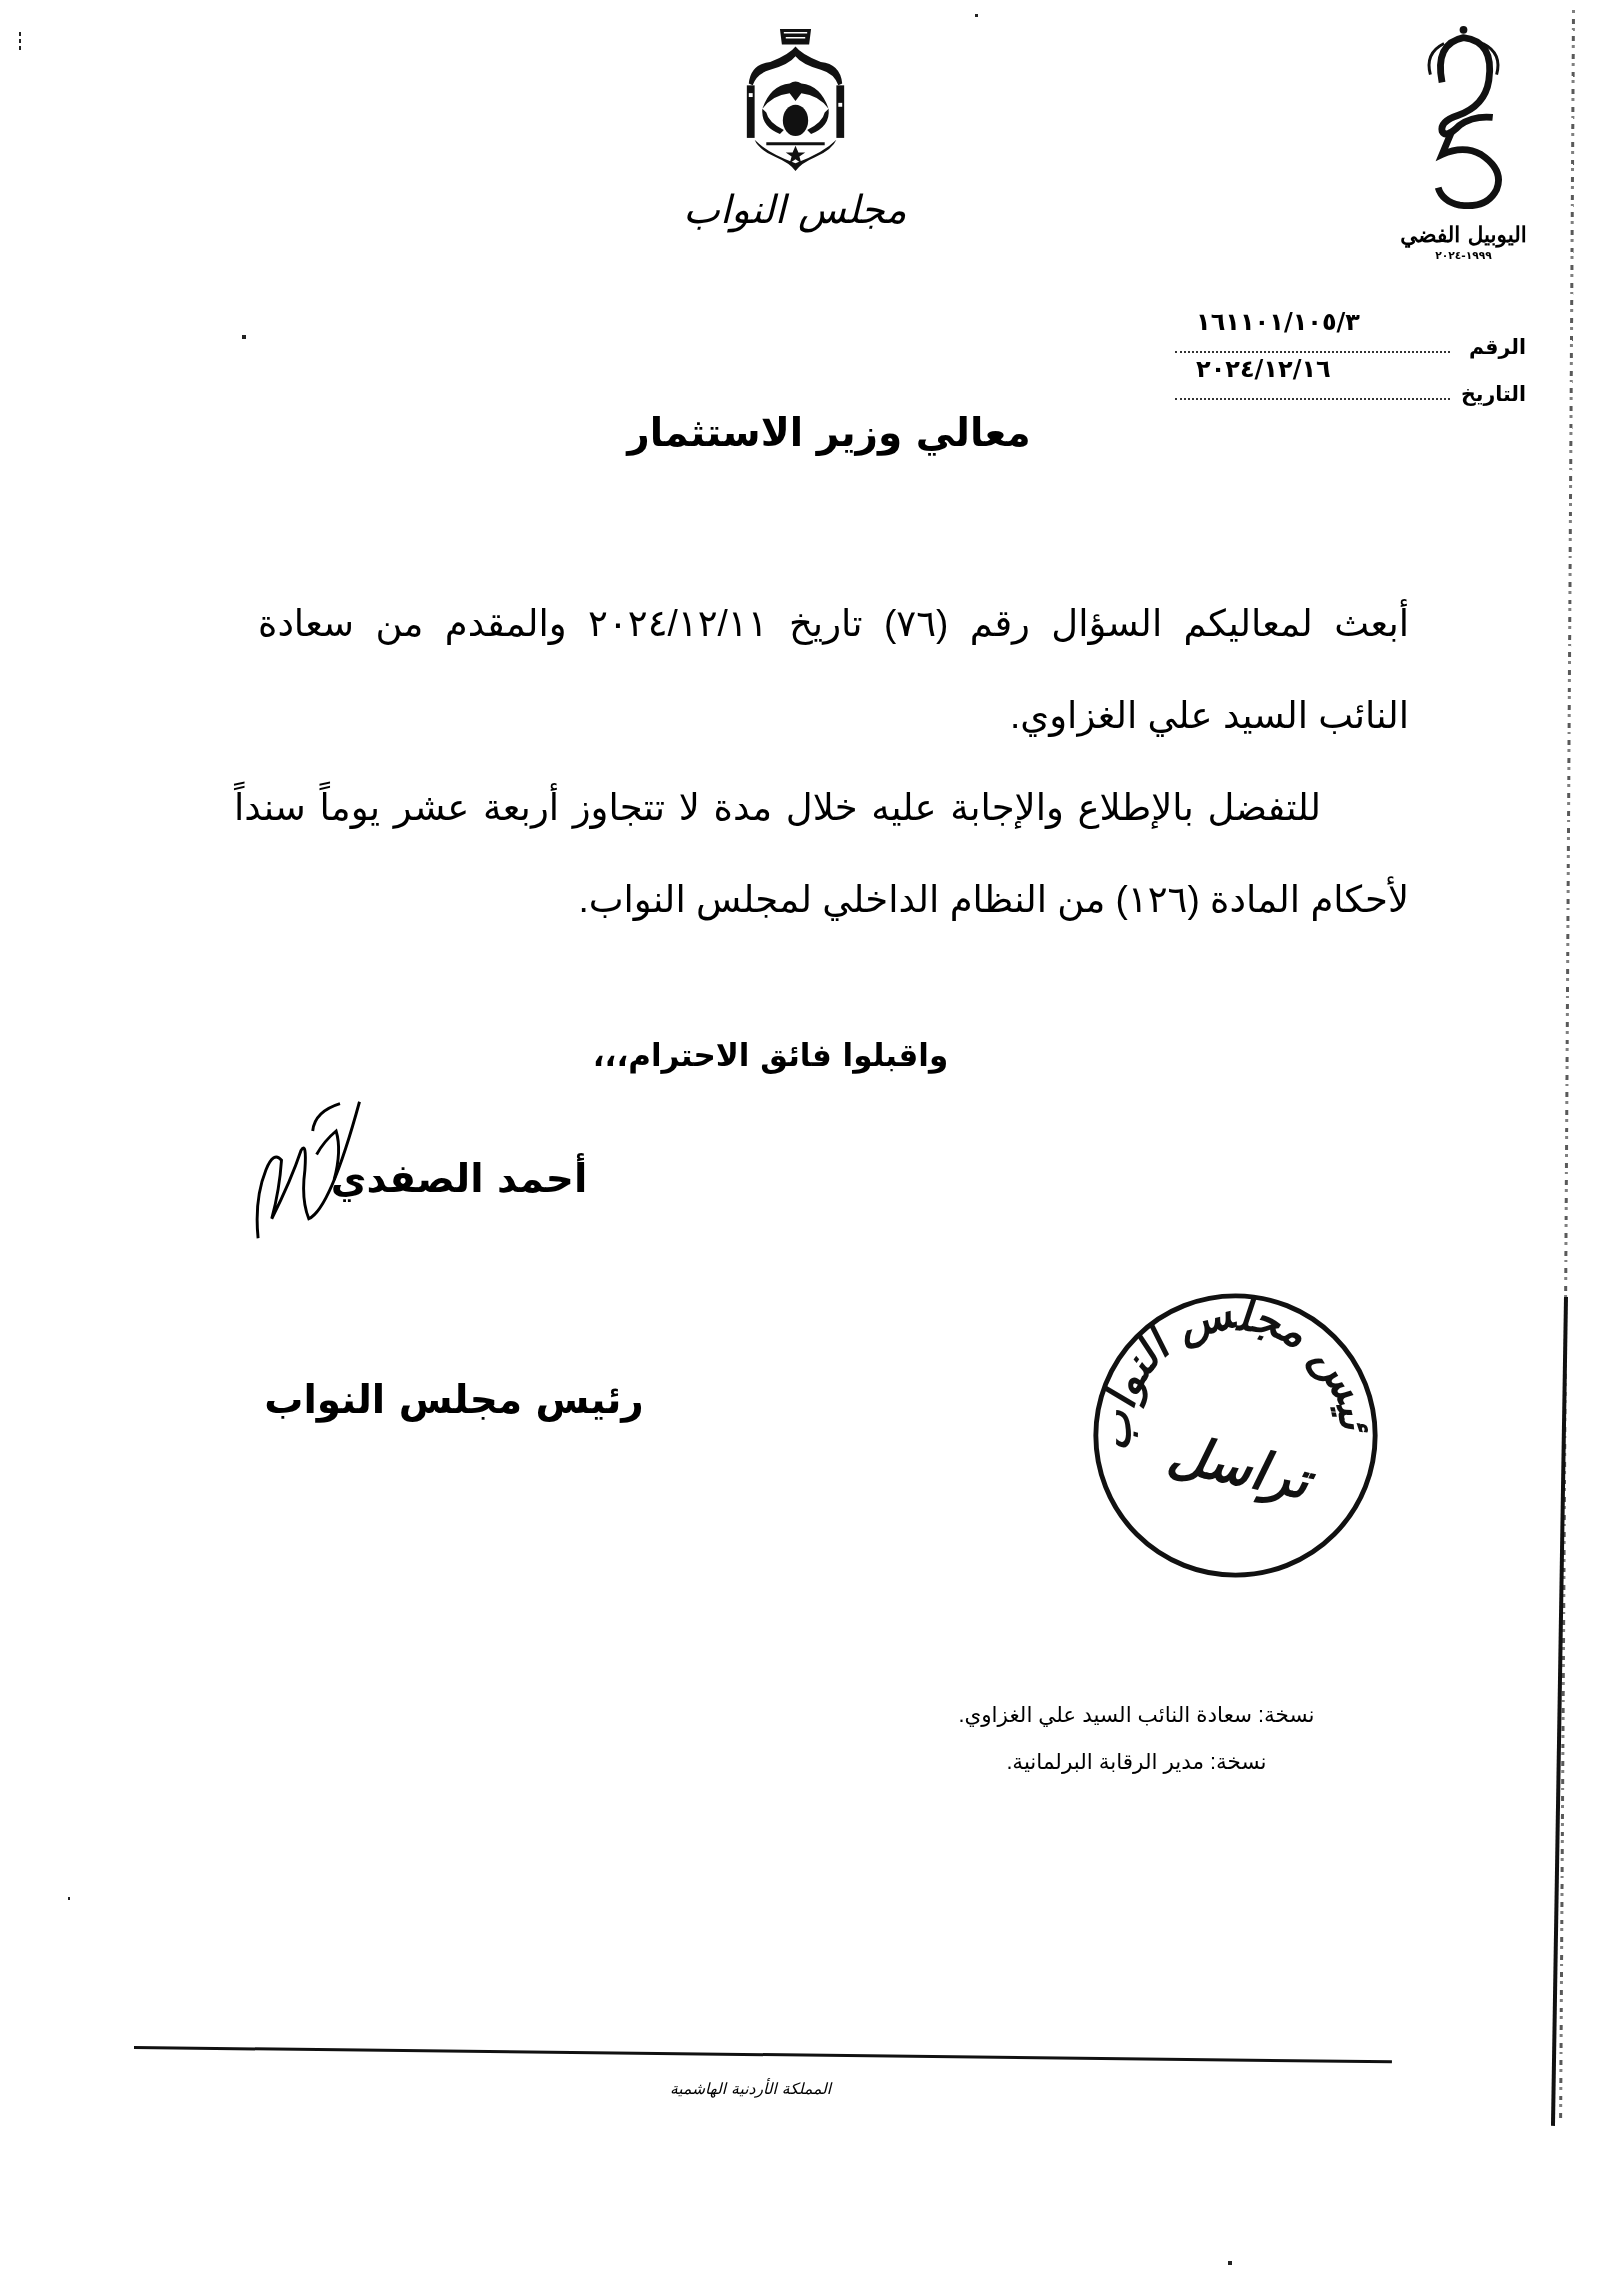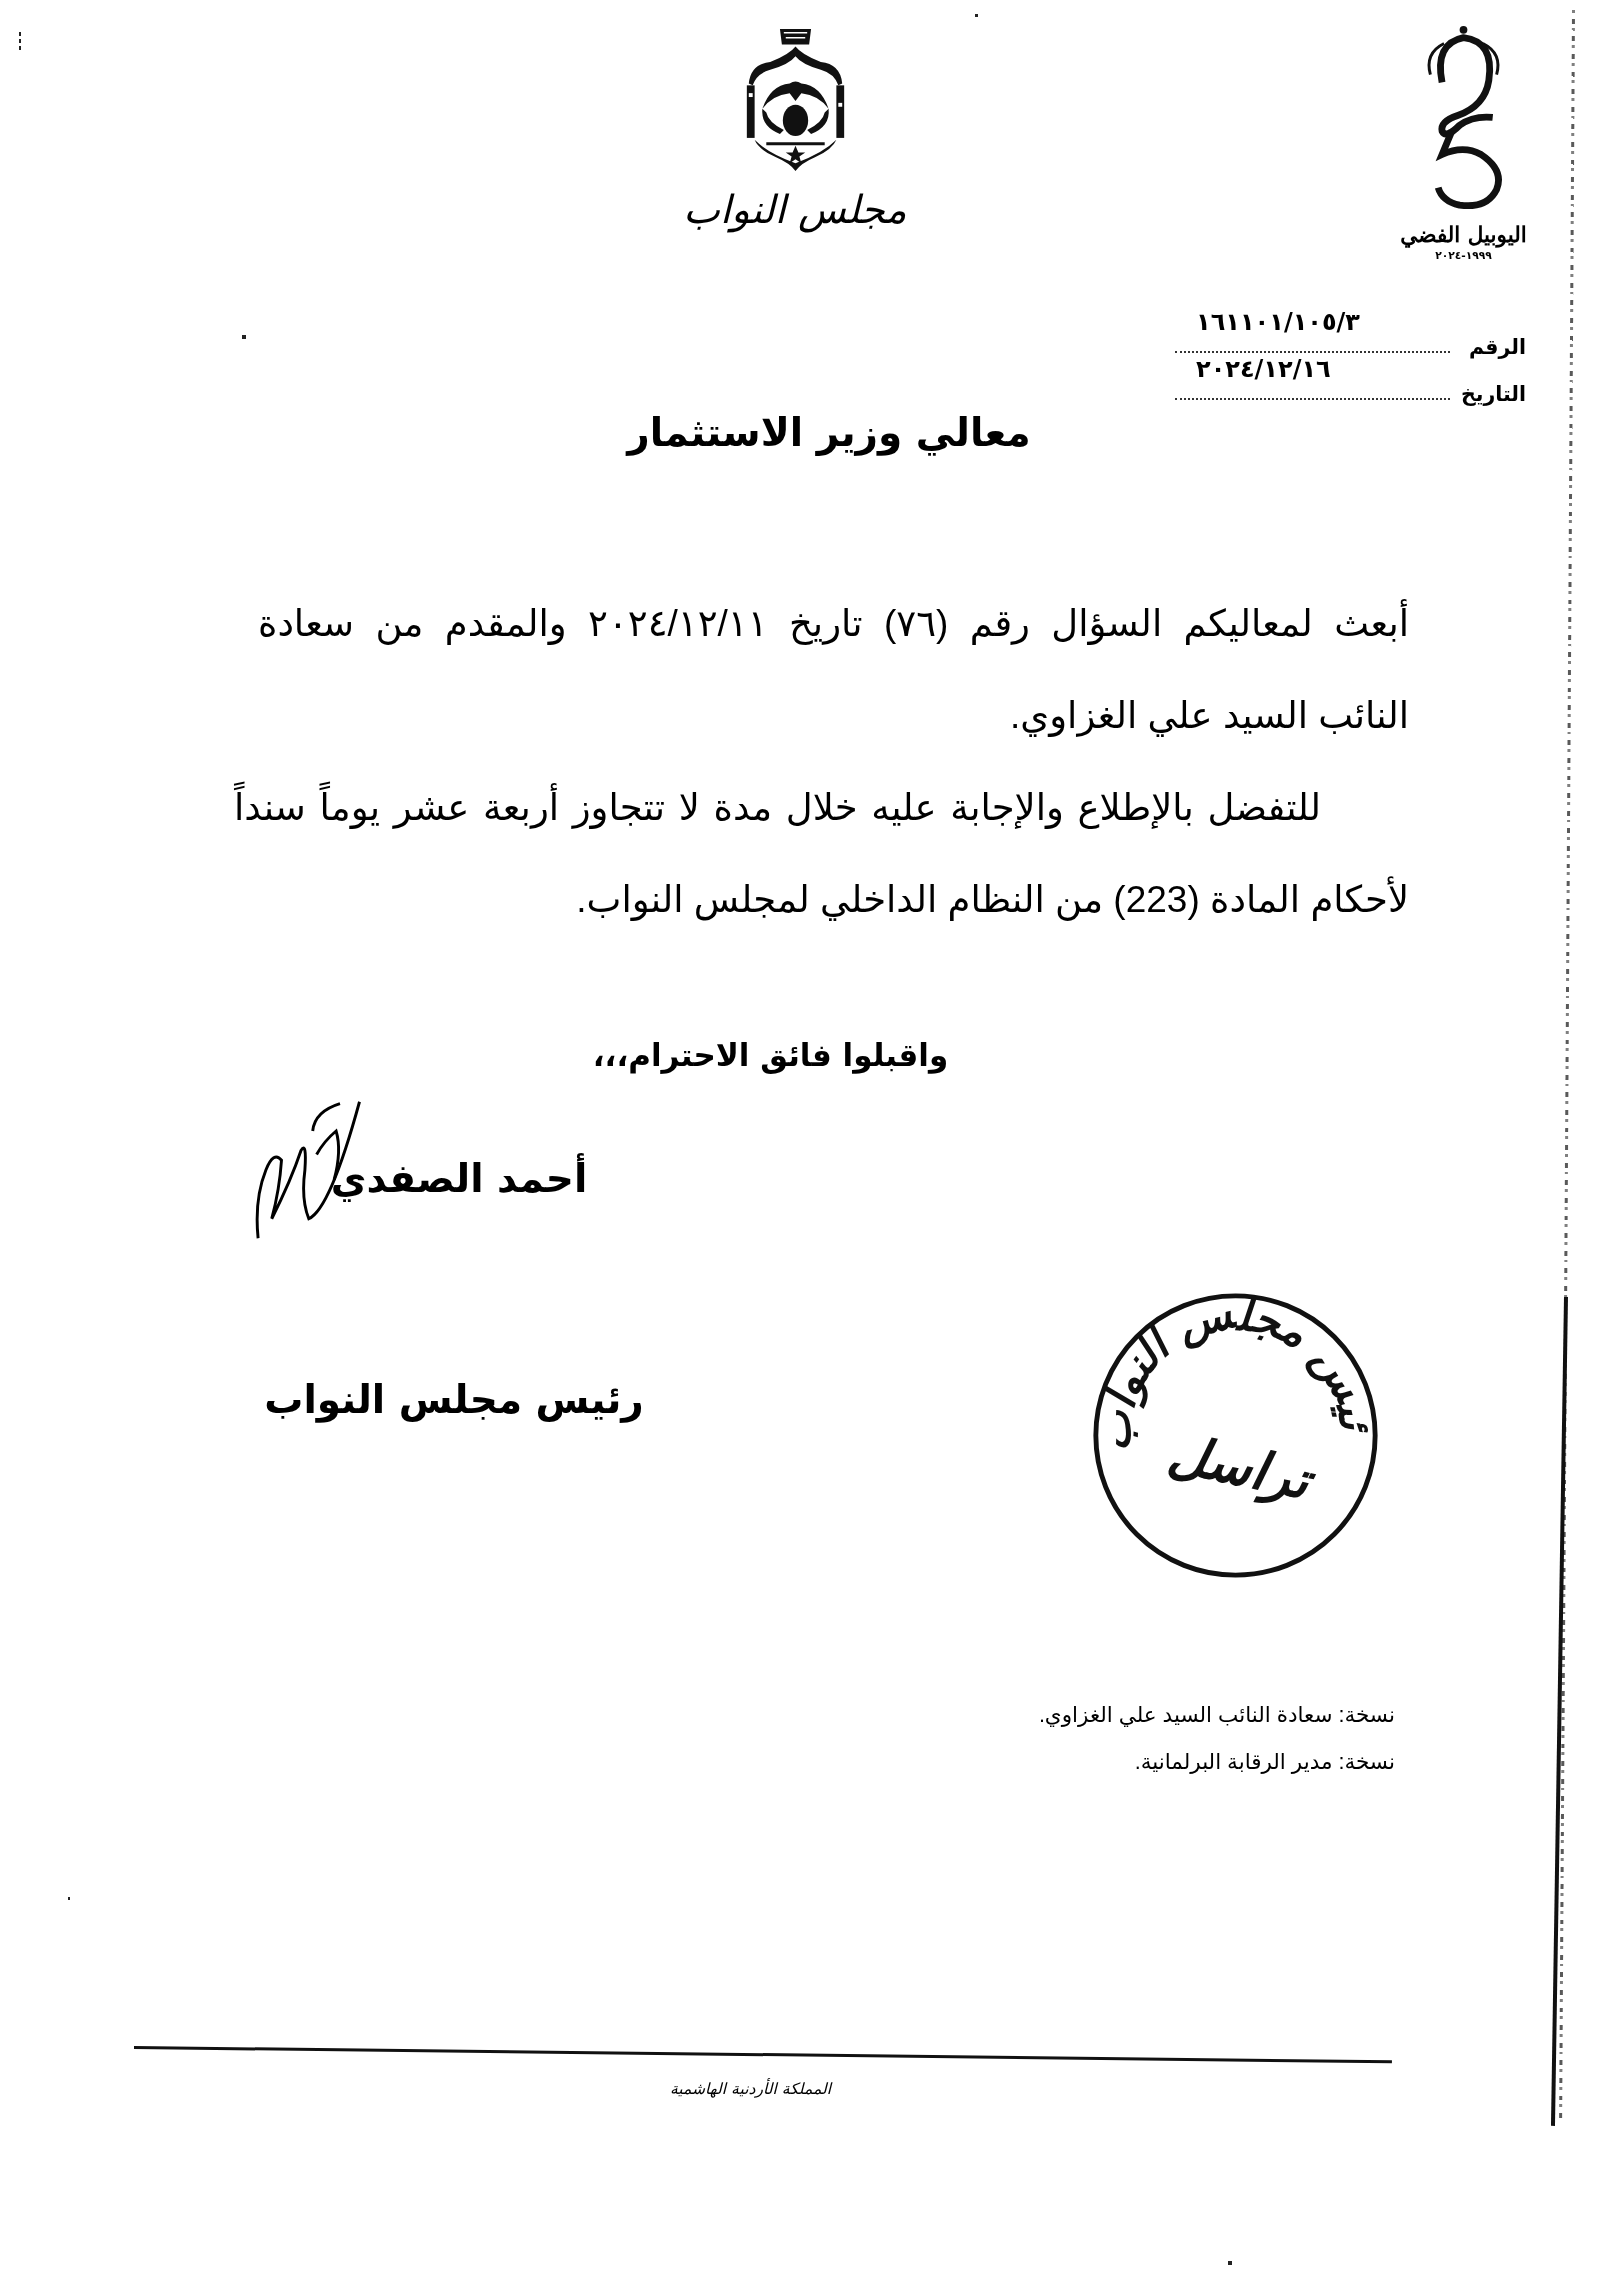--- a/index.html
+++ b/index.html
@@ -194,21 +194,21 @@
   .copies {
     position: absolute;
     left: 878px; top: 1692px;
     width: 517px;
     font-family: "Liberation Sans", "DejaVu Sans", sans-serif;
     font-size: 21.5px;
   }
   .copy-line {
     height: 47px;
     line-height: 47px;
-    text-align: right;
+    text-align: center;
     white-space: nowrap;
   }
   .copy-mark {
     display: inline-block;
     font-weight: bold;
     font-size: 21.5px;
     margin-left: -3.9px;
   }
 
   
@@ -297,21 +297,21 @@
     <span class="meta-value-wrap">
       <span class="meta-value">٢٠٢٤/١٢/١٦</span>
     </span>
   </div>
 </div>
 
 <div class="addressee">معالي وزير الاستثمار</div>
 
 <div class="body-text">
   <p class="indent" style="text-indent:0;padding-right:0;">أبعث لمعاليكم السؤال رقم (٧٦) تاريخ ٢٠٢٤/١٢/١١ والمقدم من سعادة النائب السيد علي الغزاوي.</p>
-  <p class="para2" style="text-indent:88px;">للتفضل بالإطلاع والإجابة عليه خلال مدة لا تتجاوز أربعة عشر يوماً سنداً لأحكام المادة (223) من النظام الداخلي لمجلس النواب.</p>
+  <p class="para2" style="text-indent:88px;">للتفضل بالإطلاع والإجابة عليه خلال مدة لا تتجاوز أربعة عشر يوماً سنداً لأحكام المادة (١٢٦) من النظام الداخلي لمجلس النواب.</p>
 </div>
 
 <div class="closing">واقبلوا فائق الاحترام،،،</div>
 
 <div class="signature">
   <svg viewBox="0 0 140 160" width="137" height="156">
     <path d="M6 150 Q2 110 14 80 Q22 60 30 70 Q28 100 20 130 Q40 90 50 60 Q56 50 54 80 Q50 110 58 130 Q80 120 110 10" stroke="#000" stroke-width="3" fill="none"></path>
     <path d="M62 40 Q64 20 90 12 M66 64 Q74 50 86 40 Q92 60 84 90" stroke="#000" stroke-width="3" fill="none"></path>
   </svg>
 </div>

